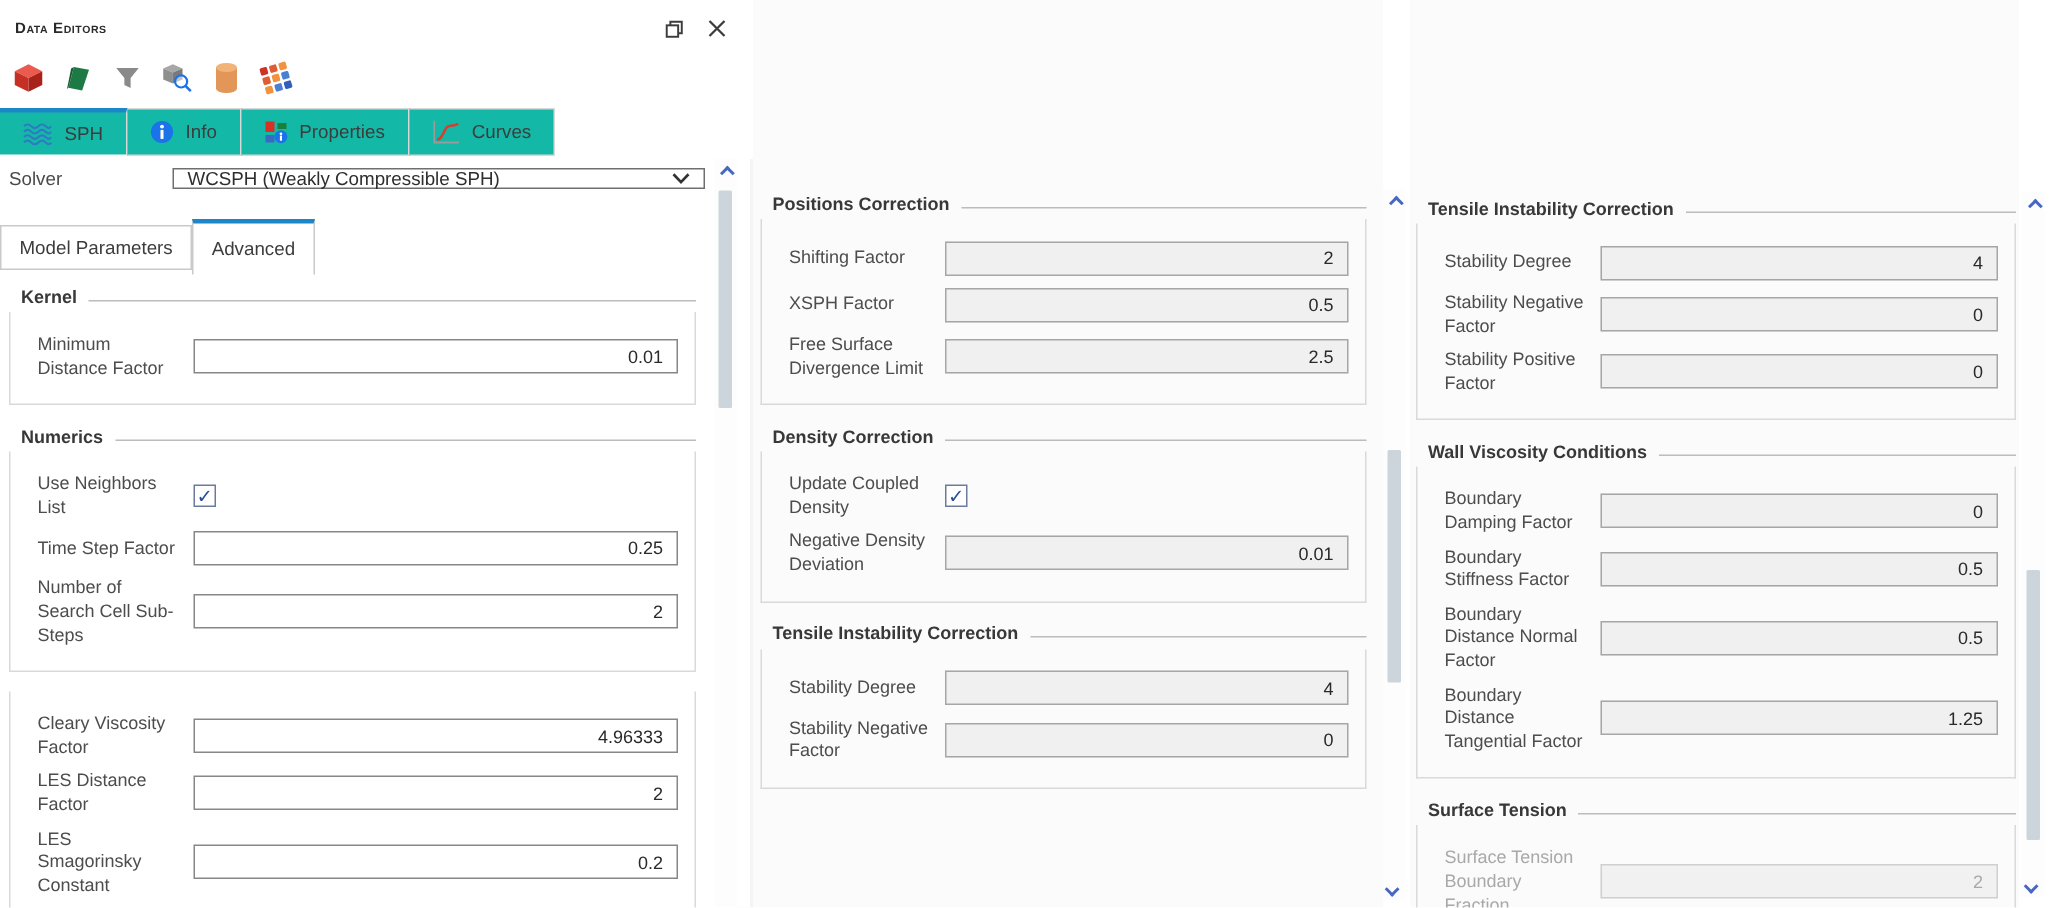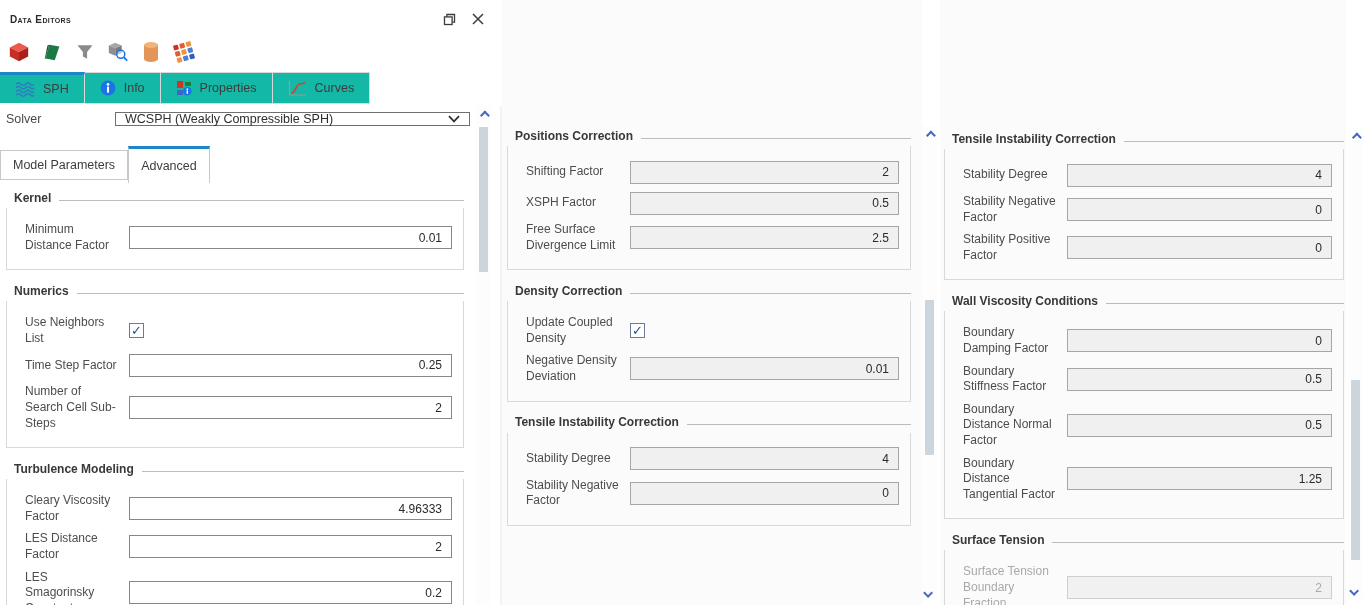--- a/index.html
+++ b/index.html
@@ -262,24 +262,20 @@
           <div class="frow">
             <div class="frow-label">Number of Search Cell Sub-Steps</div>
             <div class="frow-field">
               <span>2</span>
             </div>
           </div>
         </div>
       </div>
 
       <div class="section">
-        <div class="section-header">
-          <span class="section-title">Turbulence Modeling</span>
-          <span class="section-rule"></span>
-        </div>
         <div class="section-box">
           <div class="frow">
             <div class="frow-label">Cleary Viscosity Factor</div>
             <div class="frow-field">
               <span>4.96333</span>
             </div>
           </div>
           <div class="frow">
             <div class="frow-label">LES Distance Factor</div>
             <div class="frow-field">

